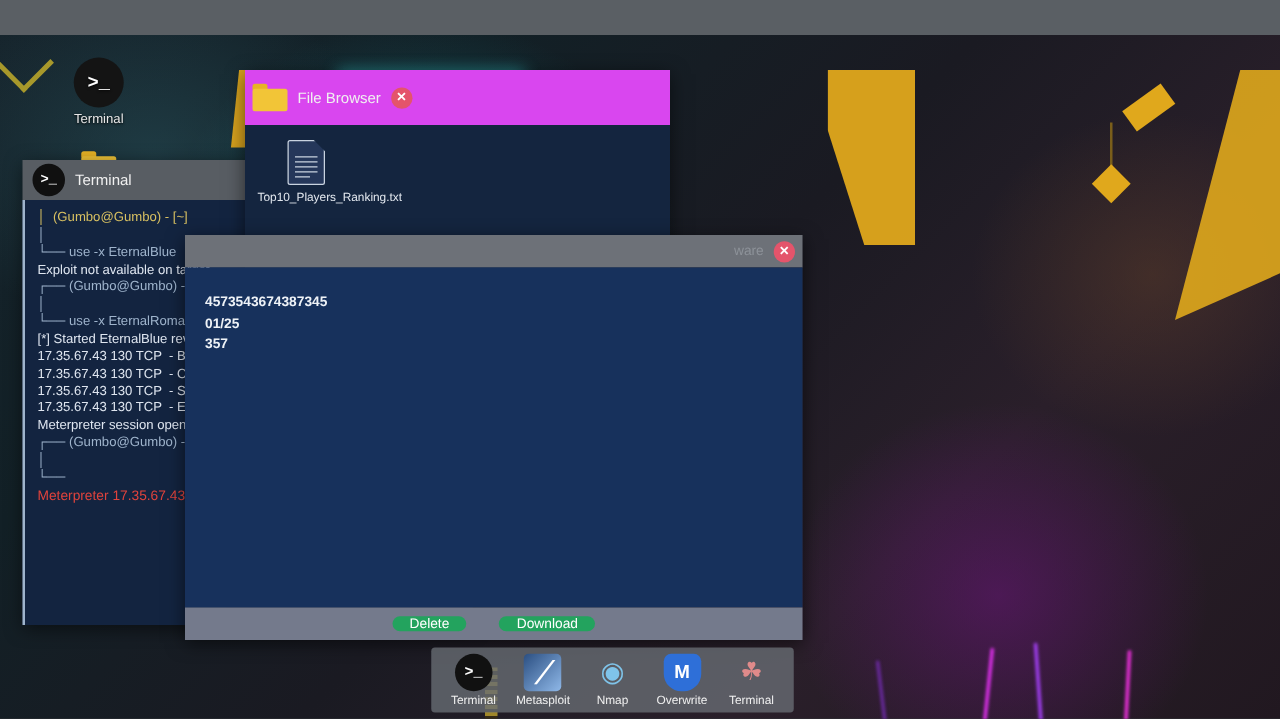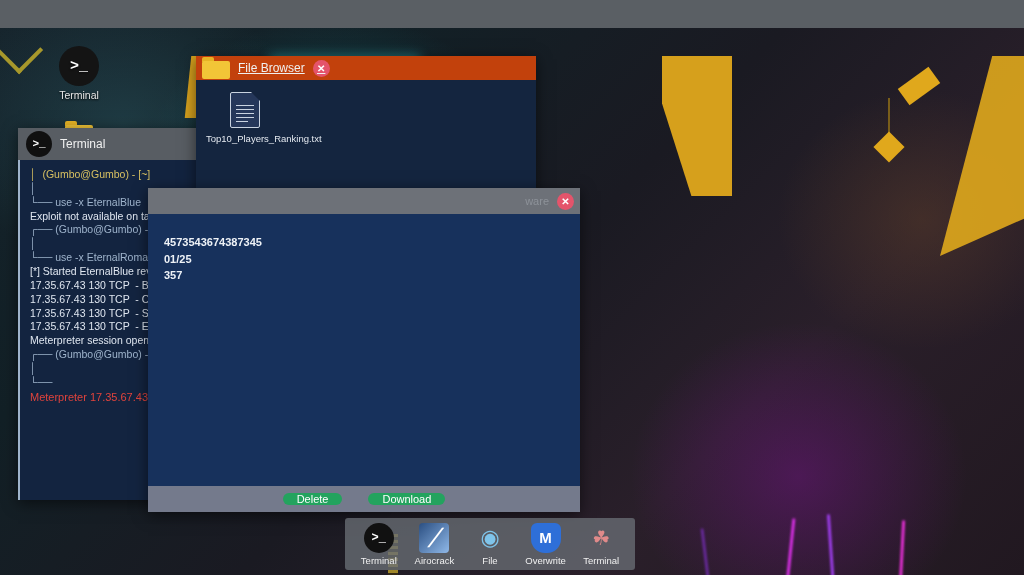--- a/index.html
+++ b/index.html
@@ -98,21 +98,21 @@
     color: #dfe6f0; line-height: 1.32; overflow: hidden;
     border-left: 2px solid #9fb4cc;
   }
   .t-line { white-space: pre; }
   .t-yellow { color: #d8c061; }
   .t-red { color: #e0433c; font-size: 11px; }
   .t-box { color: #9fb4cc; }
 
   
   #fbwin { left: 196px; top: 56px; width: 340px; height: 420px; }
-  #fbwin .win-title { background: #c2410c; height: 24px; text-decoration: underline; }
+  #fbwin .win-title { background: #d946ef; height: 44px; }
   .folder-icon {
     width: 28px; height: 22px; position: relative; flex: 0 0 auto;
   }
   .folder-icon .tab {
     position: absolute; left: 0; top: 0; width: 12px; height: 5px;
     background: #e7b325; border-radius: 2px 2px 0 0;
   }
   .folder-icon .body {
     position: absolute; left: 0; top: 4px; width: 28px; height: 18px;
     background: #f2c537; border-radius: 2px;
@@ -151,21 +151,21 @@
   .ip-row.sel { background: #3c4238; }
 
   
   #upwin { left: 96px; top: 246px; width: 118px; height: 40px;
     background: #1a2d4d; border: 1px solid #6a7a90; }
   .pbar { height: 12px; margin: 5px 4px; border: 1px solid #49608a; border-radius: 2px;
     background: #152340; overflow: hidden; }
   .pfill { height: 100%; background: linear-gradient(90deg, #1f7fa8, #25b58e); }
 
   
-  #txtwin { left: 148px; top: 188px; width: 432px; height: 324px; }
+  #txtwin { left: 148px; top: 188px; width: 494px; height: 324px; }
   #txtwin .win-title { background: #6d7178; height: 26px; justify-content: flex-end; }
   .txt-body {
     background: #17315c; height: 272px; padding: 20px 16px;
     color: #eef2f7; font-size: 11px; font-family: "Liberation Sans", sans-serif;
     line-height: 1.5; font-weight: bold;
   }
   .txt-foot {
     height: 26px; background: #747a8c; display: flex; align-items: center;
     justify-content: center; gap: 26px;
   }
@@ -440,25 +440,25 @@
     </div>
   </div>
 
   <div id="dock">
       <div class="dock-item">
         <div class="dock-glyph d-term">&gt;_</div>
         <div>Terminal</div>
       </div>
       <div class="dock-item">
         <div class="dock-glyph d-air">╱</div>
-        <div>Airocrack</div>
+        <div>Metasploit</div>
       </div>
       <div class="dock-item">
         <div class="dock-glyph d-nmap">◉</div>
-        <div>File</div>
+        <div>Nmap</div>
       </div>
       <div class="dock-item">
         <div class="dock-glyph d-msf">M</div>
         <div>Overwrite</div>
       </div>
       <div class="dock-item">
         <div class="dock-glyph d-harv">☘</div>
         <div>Terminal</div>
       </div>
     </div>

